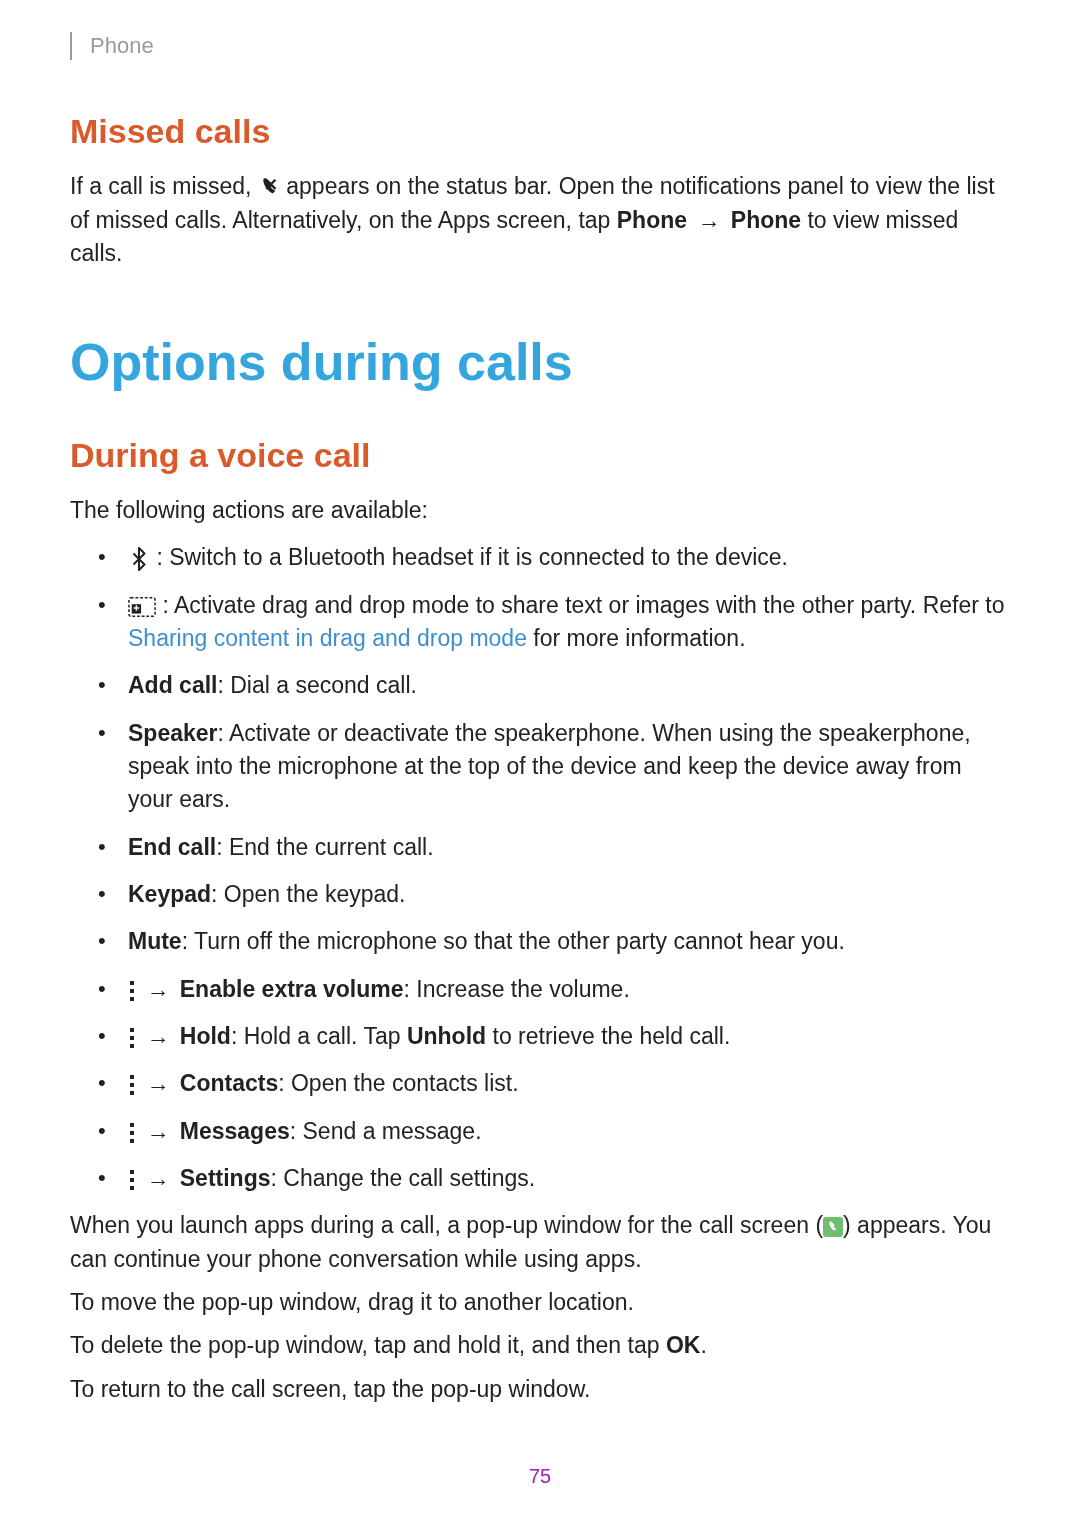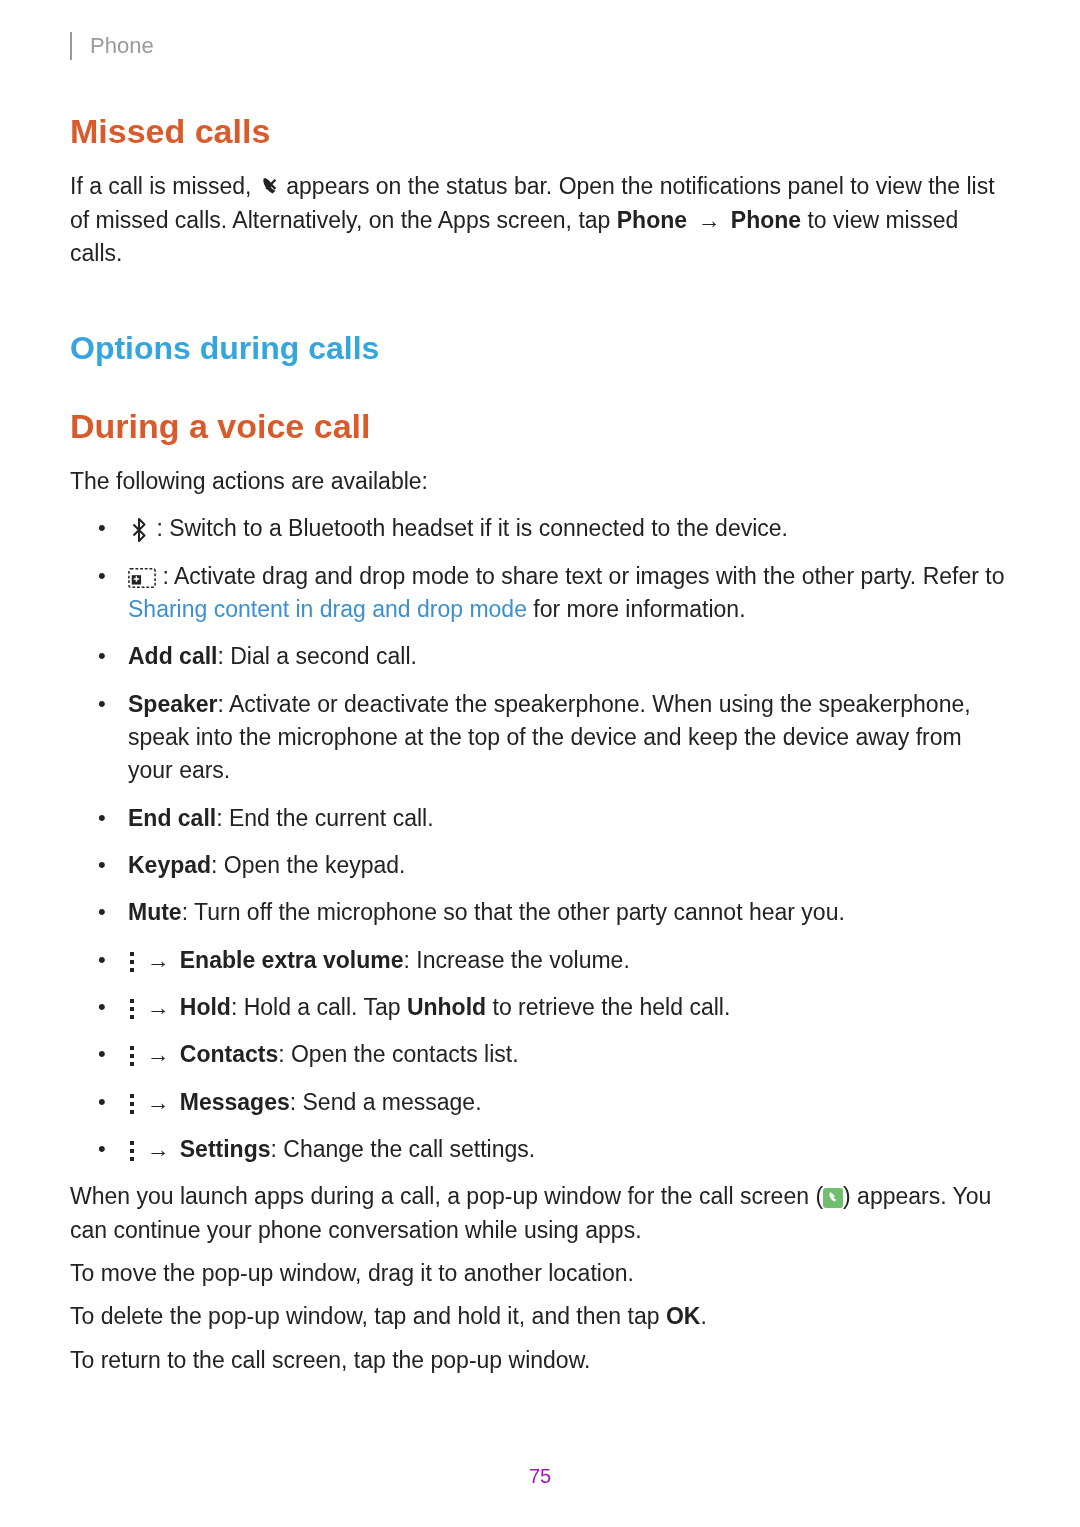--- a/index.html
+++ b/index.html
@@ -37,21 +37,21 @@
   }
   h2.section-title {
     color: #d95b2b;
     font-weight: 600;
     font-size: 34px;
     margin: 18px 0 14px 0;
   }
   h1.main-title {
     color: #34a6dd;
     font-weight: 600;
-    font-size: 32px;
+    font-size: 52px;
     margin: 55px 0 30px 0;
   }
   p { margin: 6px 0 10px 0; }
   .bold { font-weight: 700; }
   a.link { color: #3d8fcf; text-decoration: none; }
   ul.bullets {
     list-style: none;
     padding: 0 0 0 28px;
     margin: 6px 0 10px 0;
   }

